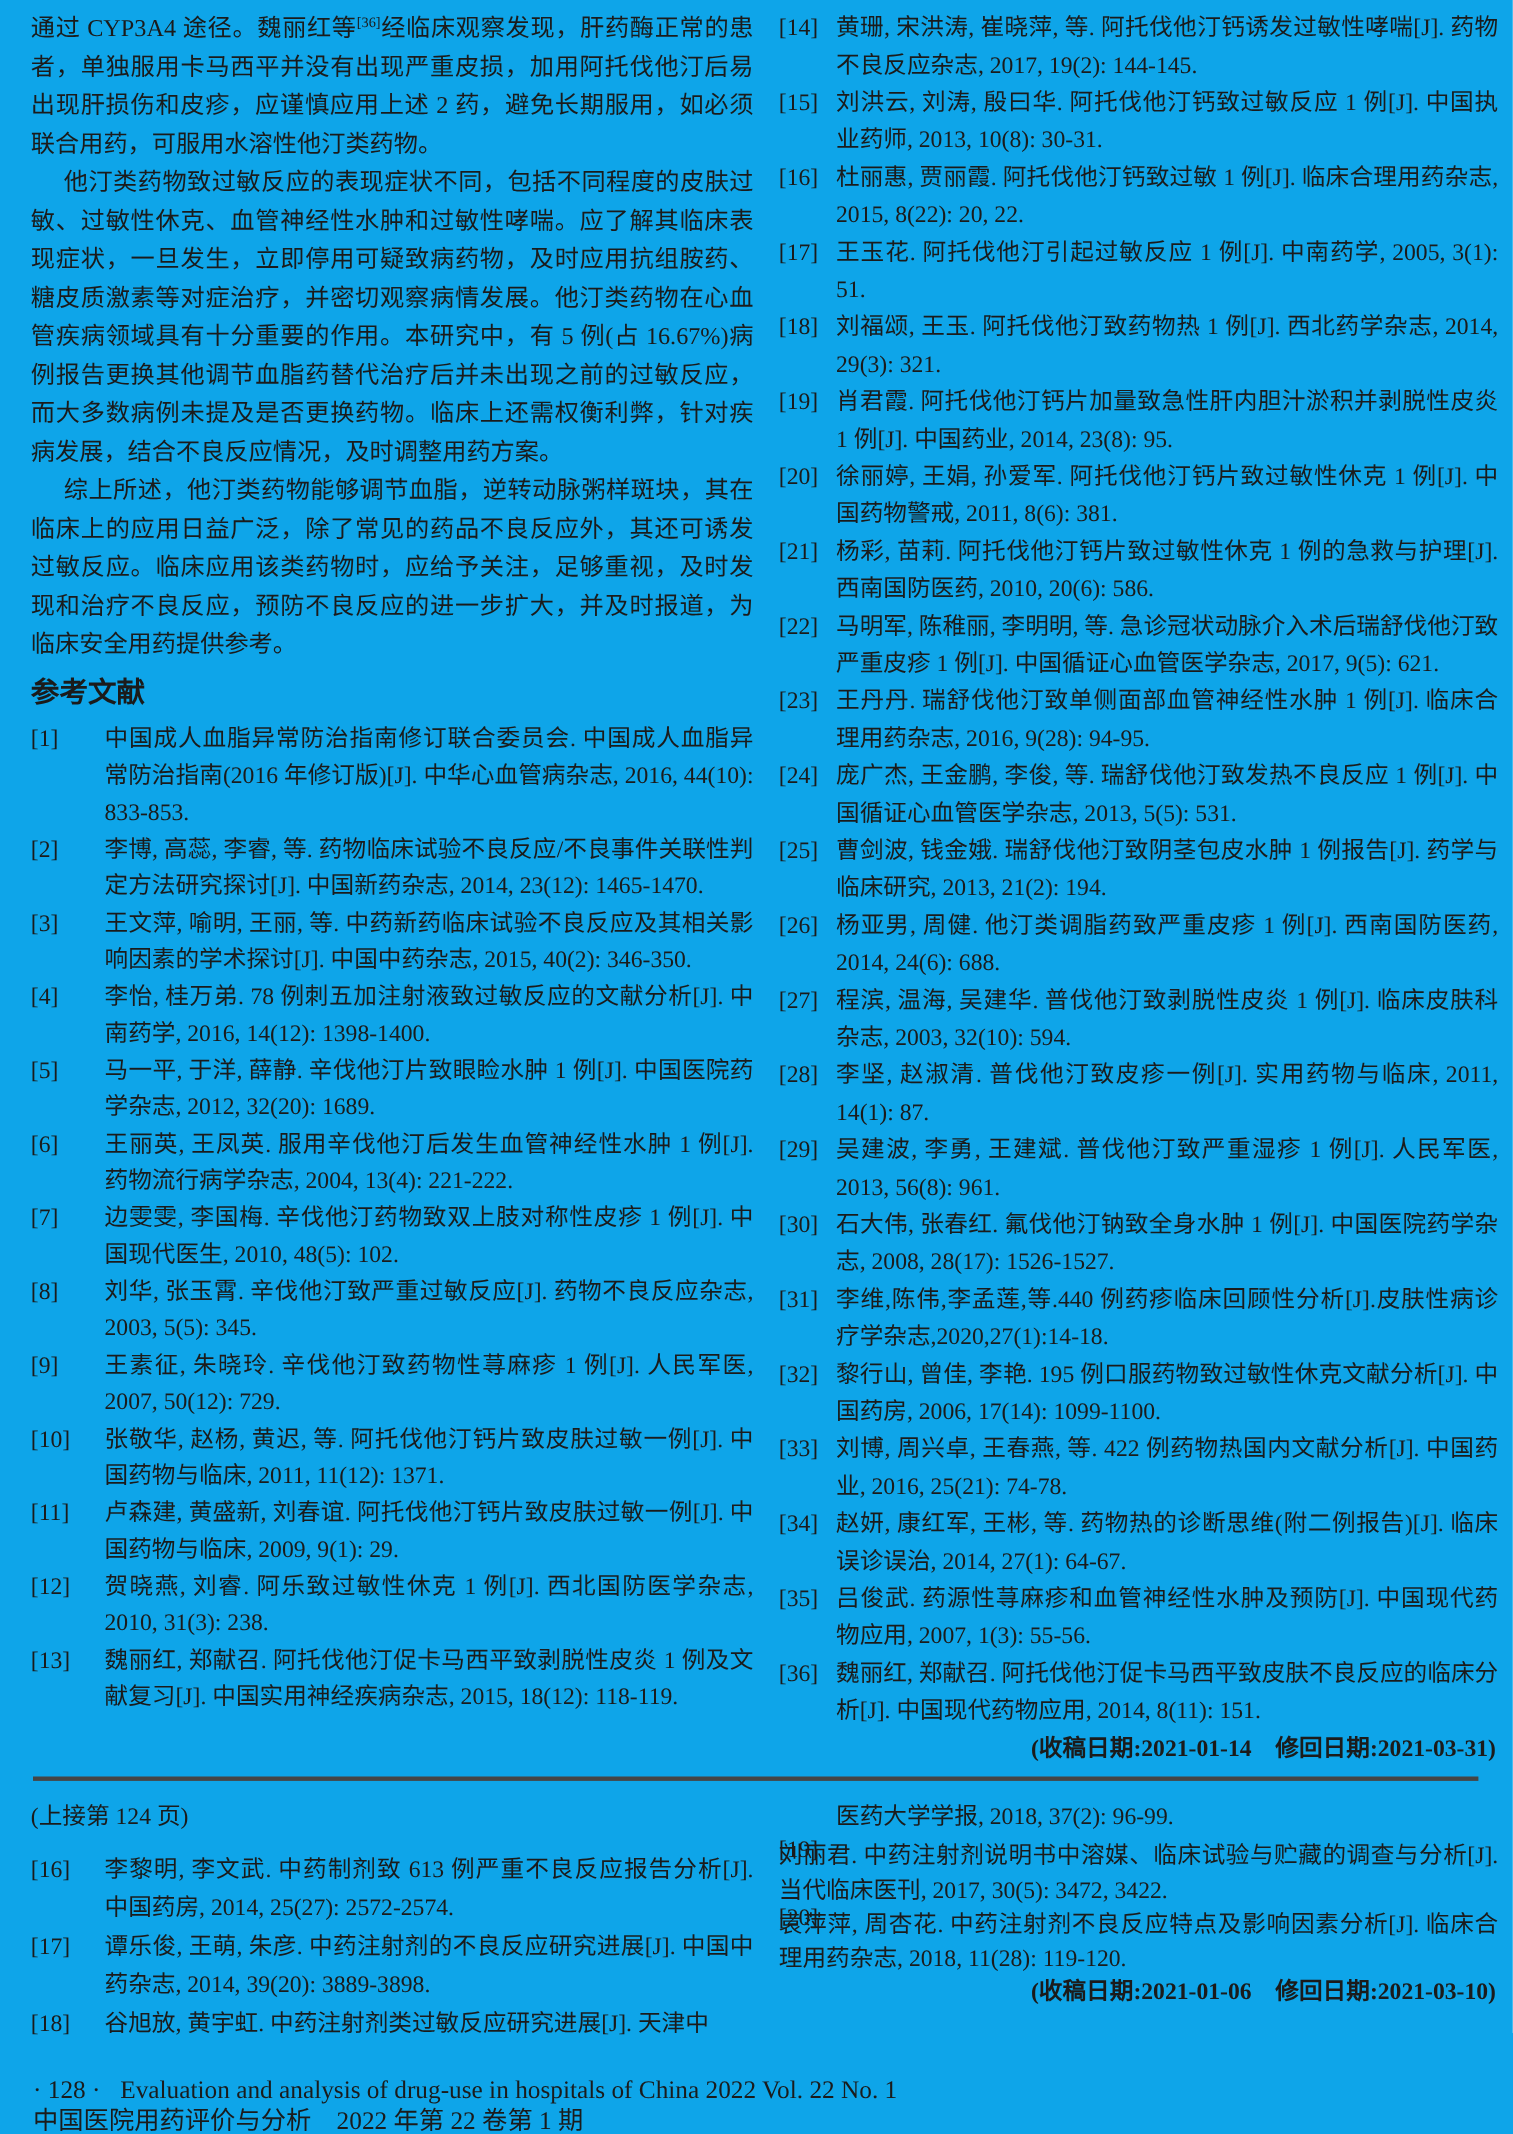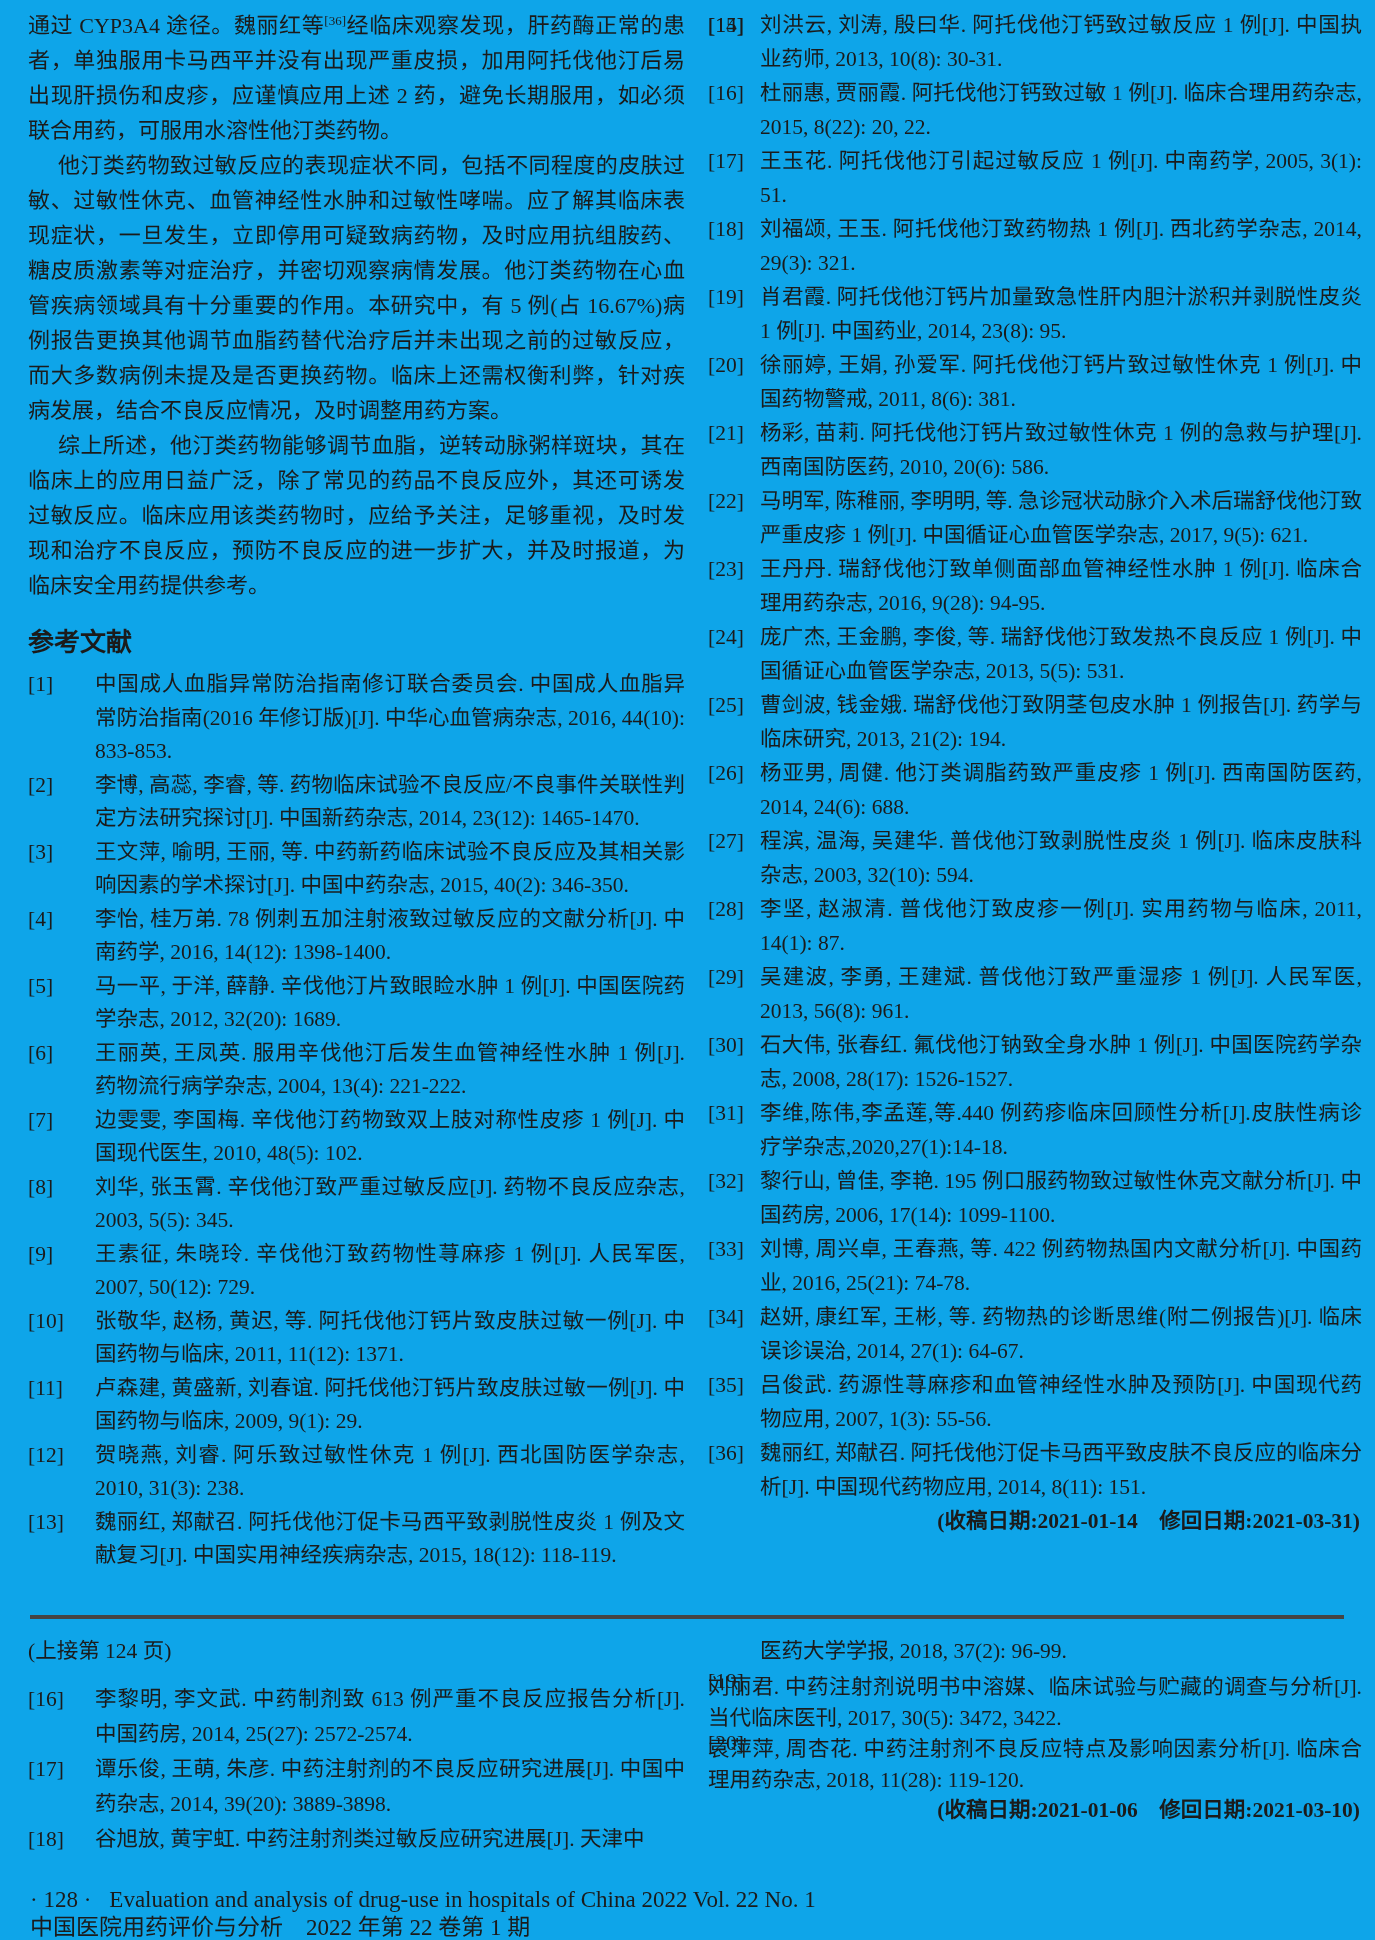--- a/index.html
+++ b/index.html
@@ -13,21 +13,21 @@
 
   .body-text p {
     margin:0; font-size:22px; line-height:35px;
     text-align:justify; text-indent:30px;
   }
   .body-text p.no-indent { text-indent:0; }
   .sup { font-size:13px; vertical-align:super; line-height:0; }
 
   .refs-heading {
     font-size:26px; font-weight:bold; line-height:32px;
-    margin:24px 0 9px 0;
+    margin:11px 0 9px 0;
   }
 
   .ref {
     position:relative; font-size:21.5px; text-align:justify;
   }
   .refs-l .ref { padding-left:67px; line-height:33.5px; }
   .refs-r .ref { padding-left:52px; line-height:34px; }
   .cont .ref   { padding-left:67px; line-height:35px; }
   .ref-label { position:absolute; left:0; top:0; }
 
@@ -134,20 +134,21 @@
           <span class="ref-text">魏丽红, 郑献召. 阿托伐他汀促卡马西平致剥脱性皮炎 1 例及文献复习[J]. 中国实用神经疾病杂志, 2015, 18(12): 118-119.</span>
         </div>
       </div>
   </div>
 
   <div class="col-right">
     <div class="refs-r">
 
         <div class="ref">
           <span class="ref-label">[14]</span>
+          <span class="ref-text">黄珊, 宋洪涛, 崔晓萍, 等. 阿托伐他汀钙诱发过敏性哮喘[J]. 药物不良反应杂志, 2017, 19(2): 144-145.</span>
         </div>
 
         <div class="ref">
           <span class="ref-label">[15]</span>
           <span class="ref-text">刘洪云, 刘涛, 殷曰华. 阿托伐他汀钙致过敏反应 1 例[J]. 中国执业药师, 2013, 10(8): 30-31.</span>
         </div>
 
         <div class="ref">
           <span class="ref-label">[16]</span>
           <span class="ref-text">杜丽惠, 贾丽霞. 阿托伐他汀钙致过敏 1 例[J]. 临床合理用药杂志, 2015, 8(22): 20, 22.</span>

